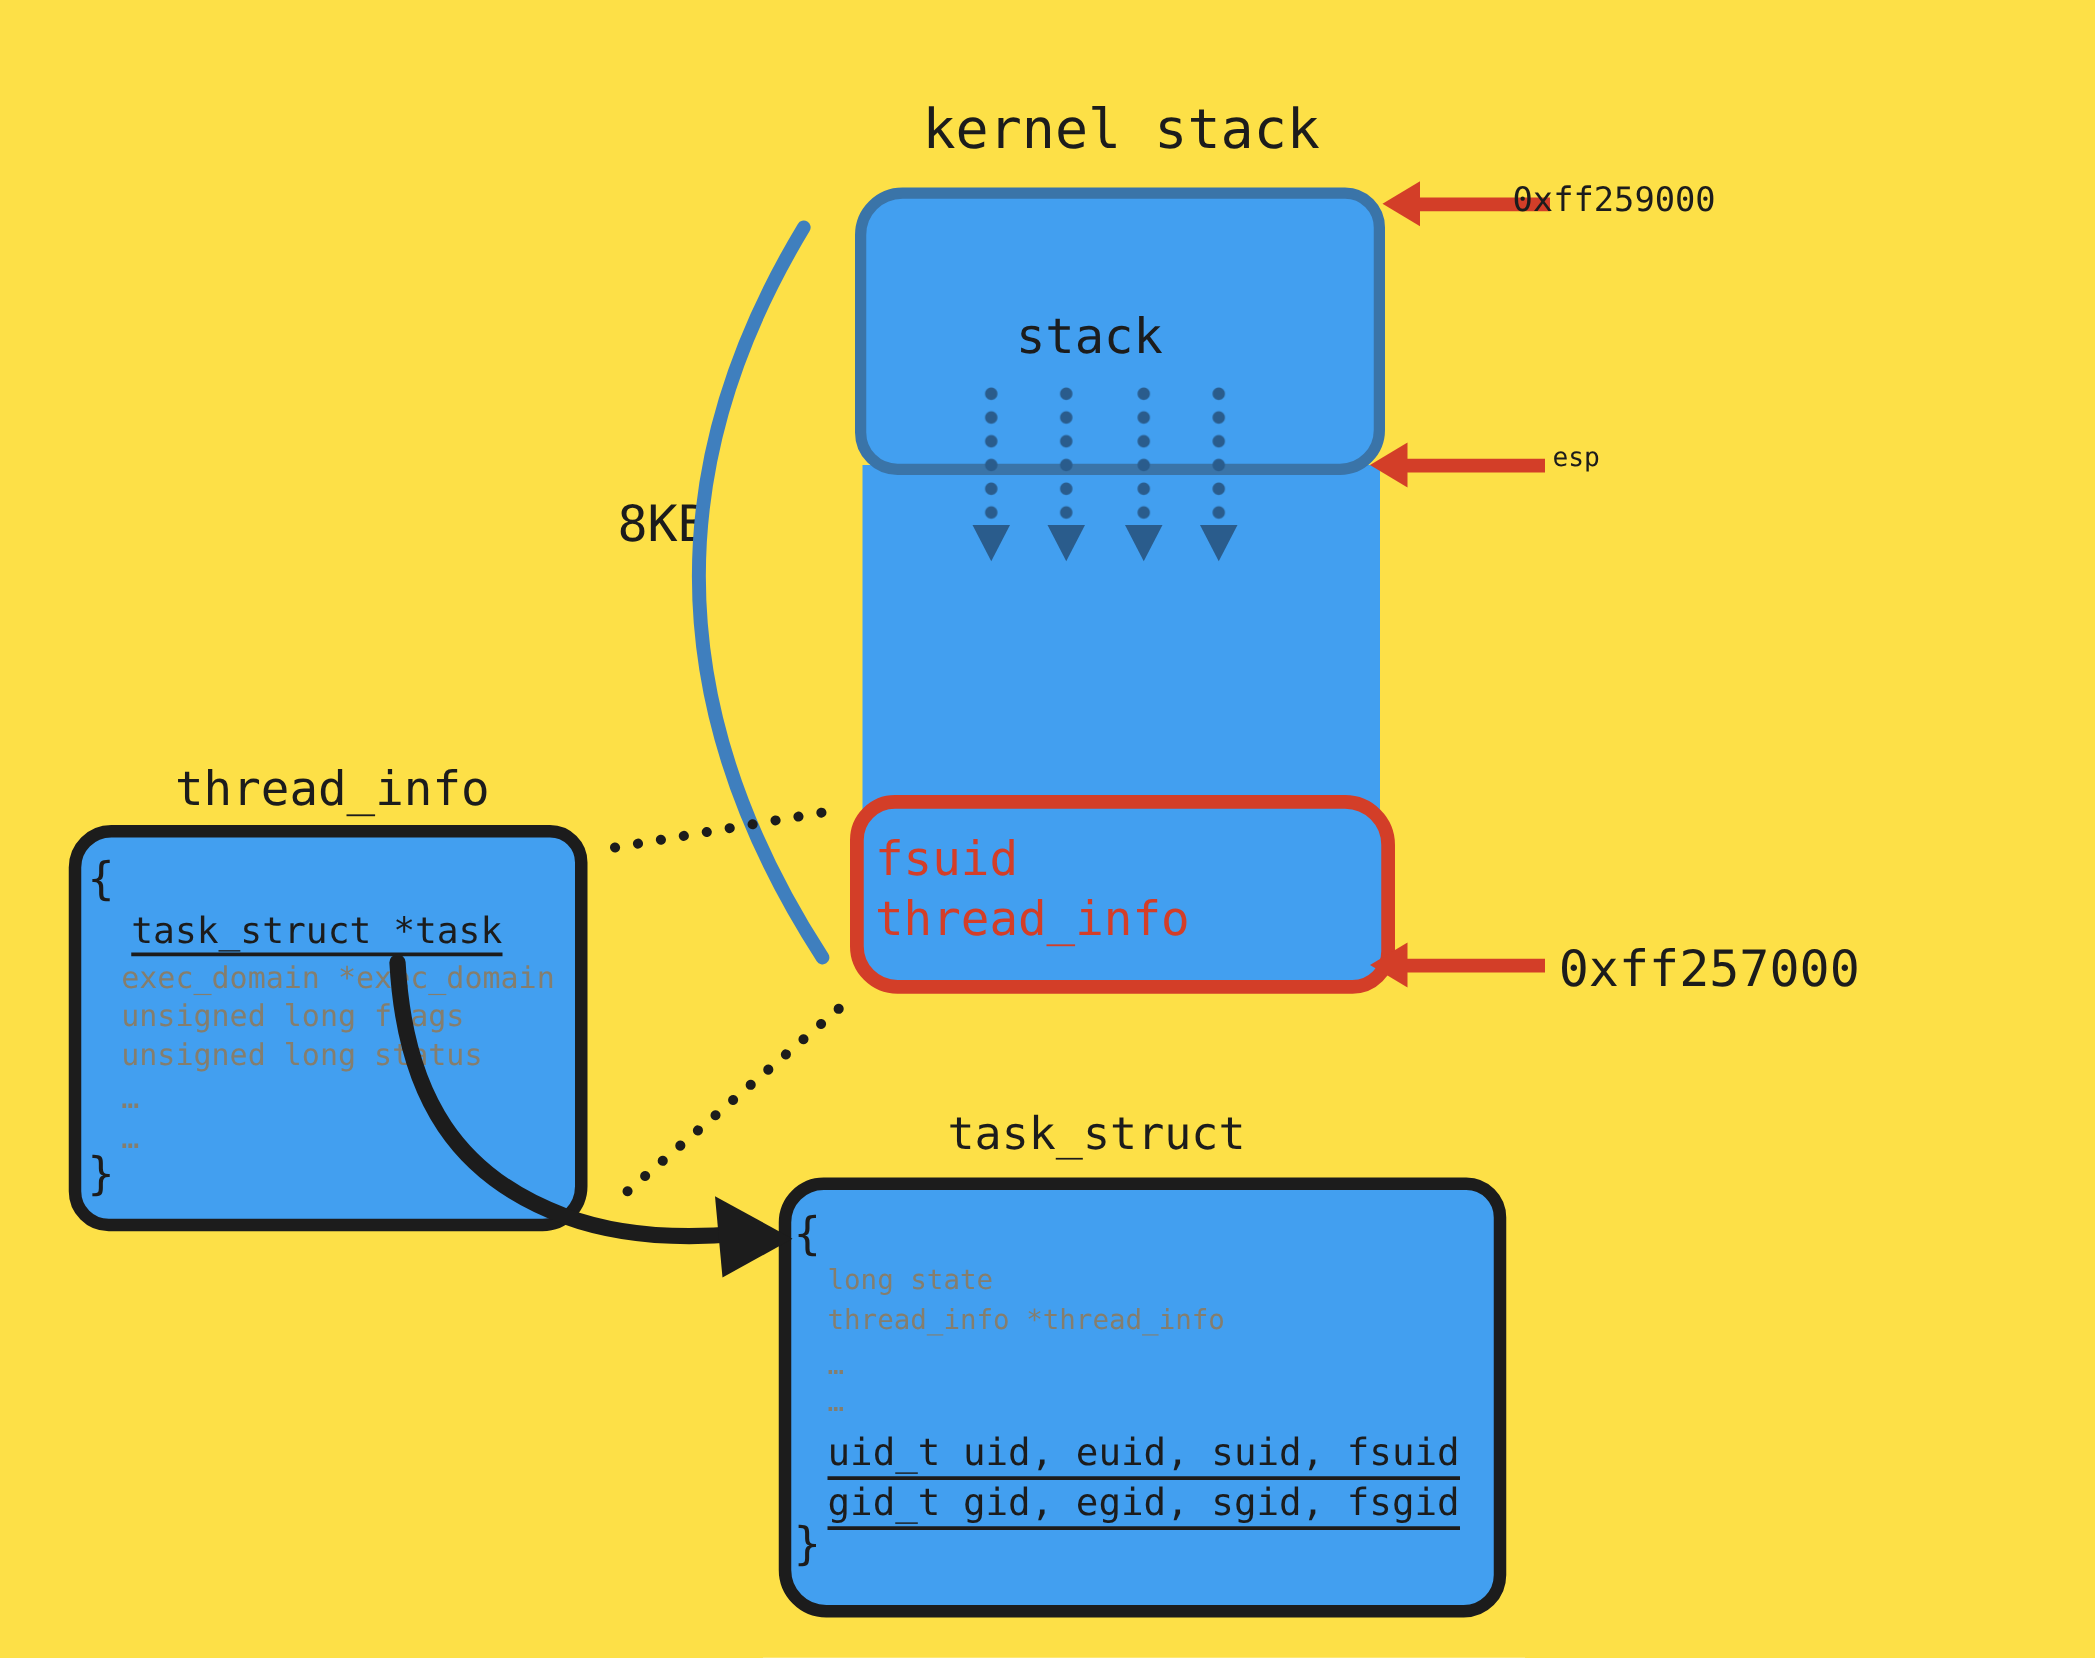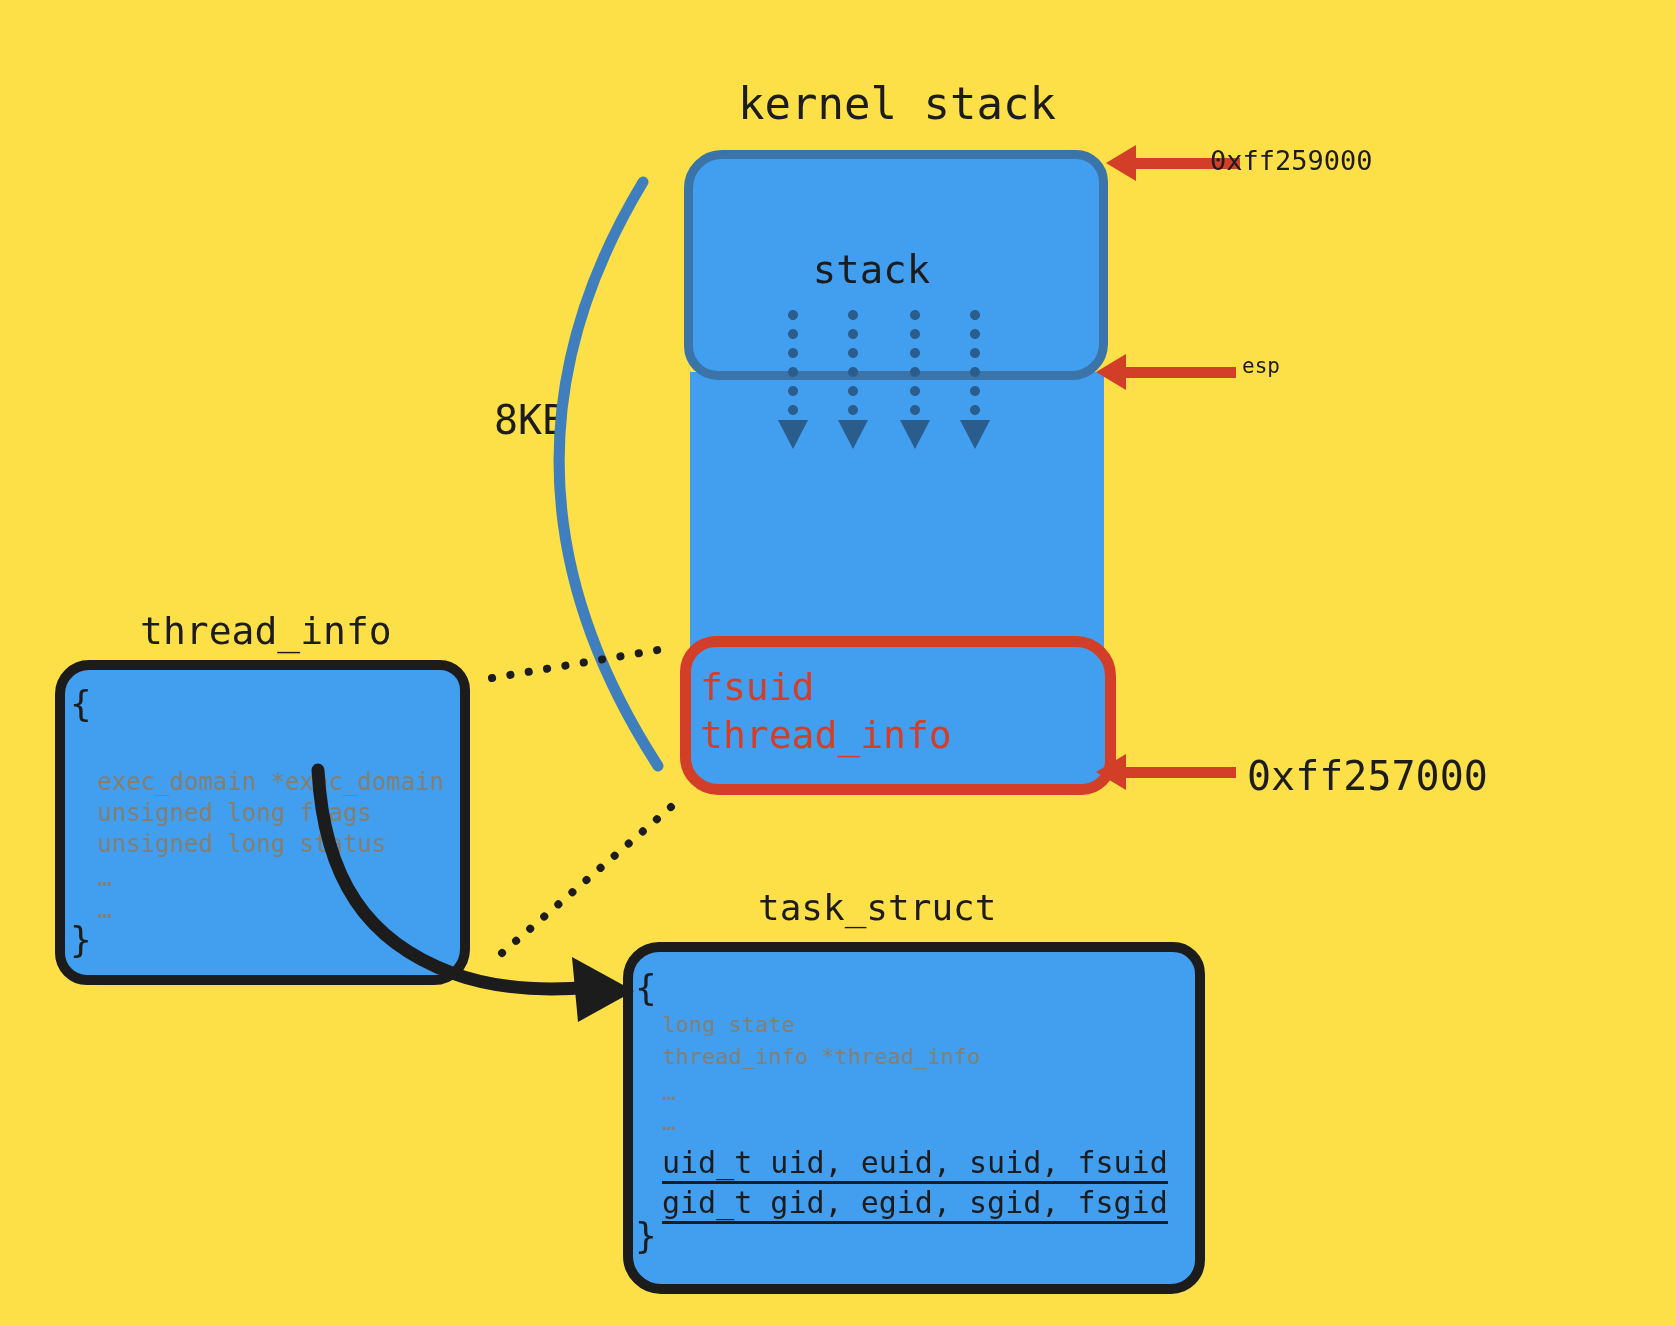--- a/index.html
+++ b/index.html
@@ -168,20 +168,21 @@
 
   <div class="abs r-shaft shaft-bot"></div>
   <div class="abs r-head head-bot"></div>
   <div class="abs lbl-bot">0xff257000</div>
 
   <div class="abs size-label">8KB</div>
 
   <div class="abs ti-title">thread_info</div>
   <div class="abs ti-box"></div>
   <div class="abs ti-brace-open">{</div>
+  <div class="abs ti-f0"><span class="emph">task_struct *task</span></div>
   <div class="abs ti-f1 dim">exec_domain *exec_domain</div>
   <div class="abs ti-f2 dim">unsigned long flags</div>
   <div class="abs ti-f3 dim">unsigned long status</div>
   <div class="abs ti-f4 dim">…</div>
   <div class="abs ti-f5 dim">…</div>
   <div class="abs ti-brace-close">}</div>
 
   <div class="abs ts-title">task_struct</div>
   <div class="abs ts-box"></div>
   <div class="abs ts-brace-open">{</div>

